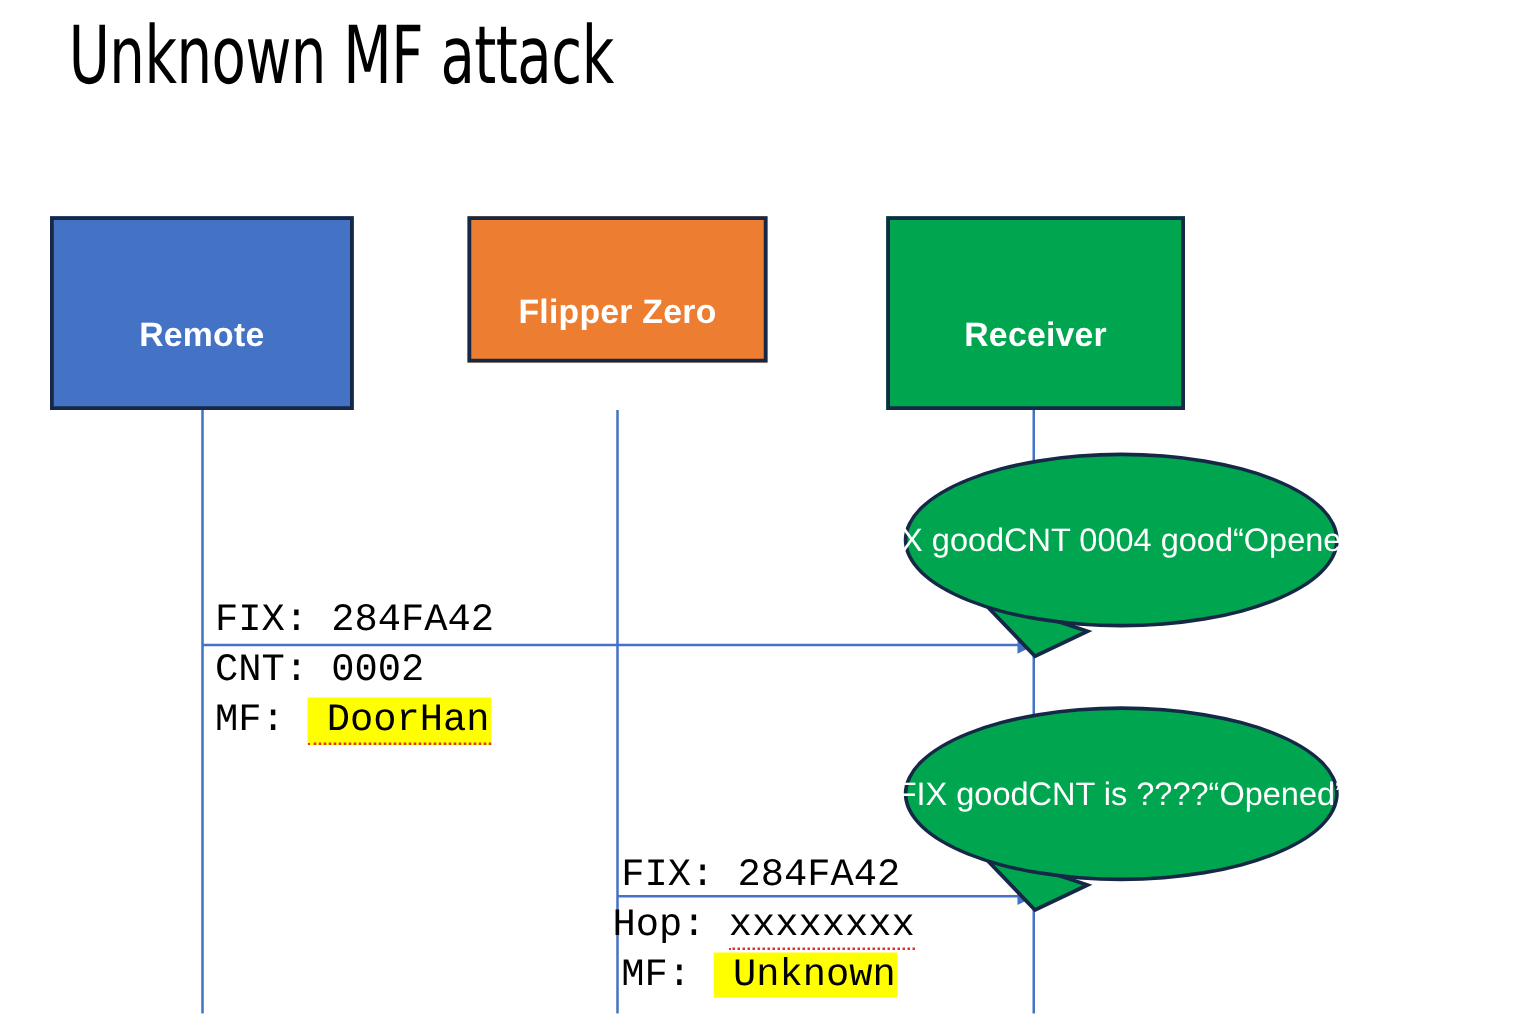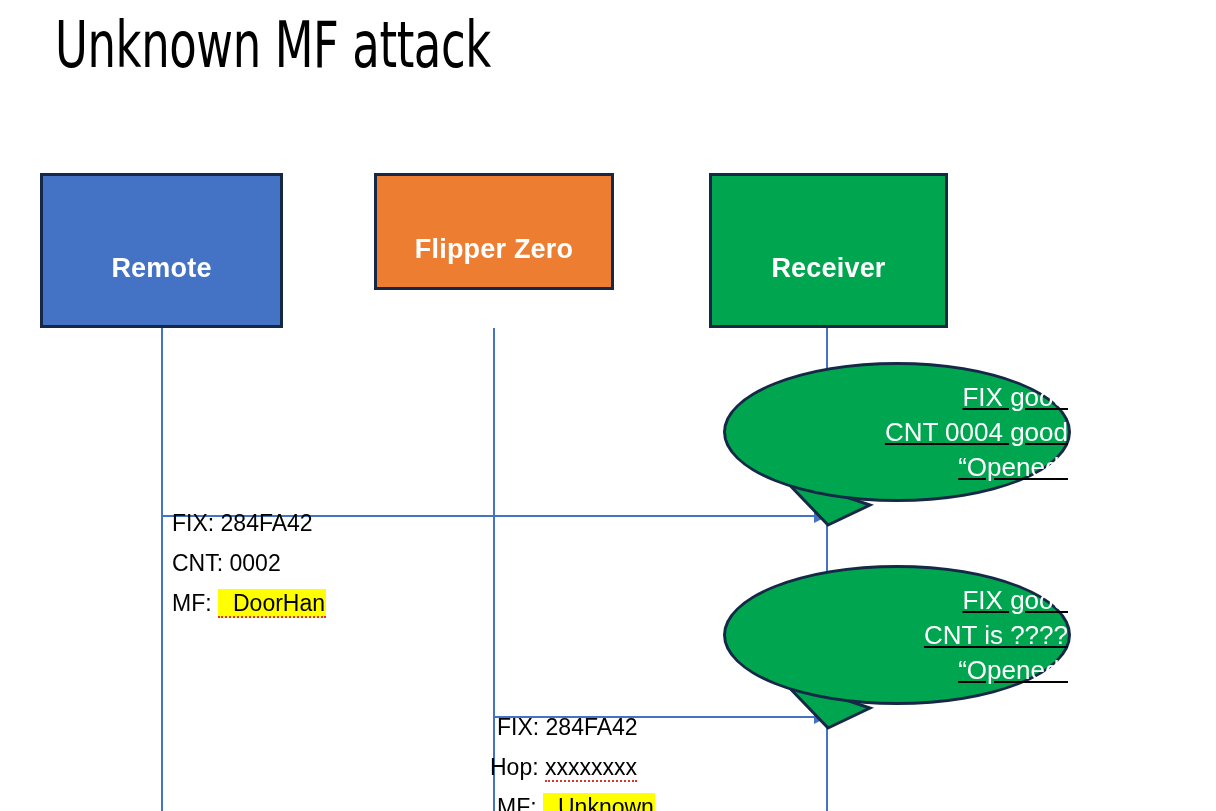--- a/index.html
+++ b/index.html
@@ -87,26 +87,25 @@
     border-top: 7px solid transparent;
     border-bottom: 7px solid transparent;
     border-left: 14px solid #4472C4;
   }
   #head1 { left: 814px; top: 509px; }
   #head2 { left: 814px; top: 710px; }
 
   
   .msg-text {
     position: absolute;
-    font-size: 23px;
+    font-size: 31px;
     color: #000000;
     line-height: 40px;
     white-space: nowrap;
-    font-family: Liberation Sans, sans-serif;
-    margin-top: 26px;
+    font-family: Liberation Mono, monospace;
   }
   #msg1-line1 { left: 172px; top: 477px; }
   #msg1-line2 { left: 172px; top: 517px; }
   #msg1-line3 { left: 172px; top: 557px; }
   #msg2-line1 { left: 497px; top: 681px; }
   #msg2-line2 { left: 490px; top: 721px; }
   #msg2-line3 { left: 497px; top: 761px; }
 
   .hl {
     background: #FFFF00;
@@ -120,24 +119,23 @@
   
   .bubble {
     position: absolute;
     width: 348px;
     height: 140px;
     background: #00A64F;
     border: 3px solid #152947;
     border-radius: 50%;
     box-sizing: border-box;
     display: flex;
-    flex-direction: column;
-    align-items: flex-end;
+    flex-direction: row;
+    align-items: center;
     justify-content: center;
-    text-decoration: underline;
   }
   .bubble-line {
     color: #ffffff;
     font-size: 26px;
     line-height: 35px;
     white-space: nowrap;
     font-family: "Liberation Sans", sans-serif;
   }
   #bubble1 { left: 723px; top: 362px; }
   #bubble2 { left: 723px; top: 565px; }

